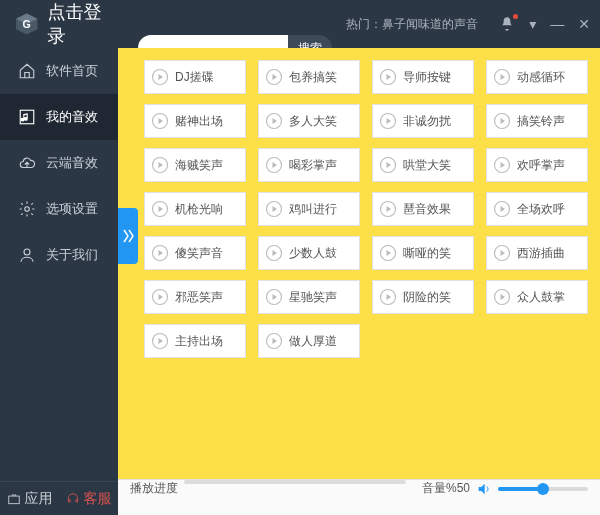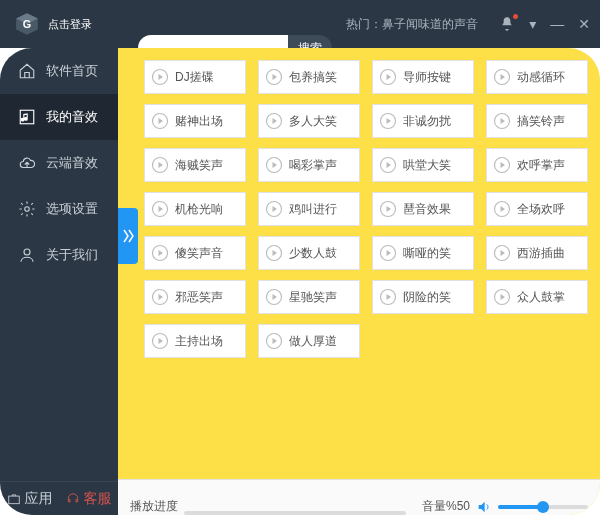--- a/index.html
+++ b/index.html
@@ -1,49 +1,49 @@
 <!DOCTYPE html>
 <html><head>
 <meta charset="utf-8">
 <style>
 * { margin: 0; padding: 0; box-sizing: border-box; font-family: "Microsoft YaHei", sans-serif; }
 body { width: 600px; height: 515px; background: #fff; overflow: hidden; }
 .app { display: flex; flex-direction: column; height: 100%; }
 .topbar { display: flex; align-items: center; height: 48px; background: #2b3744; padding: 0 10px 0 0; }
 .logo-area { display: flex; align-items: center; width: 118px; padding-left: 14px; }
 .logo-icon { width: 26px; height: 26px; }
-.login-link { color: #fff; font-size: 11px; margin-left: 8px; cursor: pointer; }
+.login-link { color: #fff; font-size: 18px; margin-left: 8px; cursor: pointer; }
 .search-wrap { display: flex; margin-left: 20px; align-items: center; margin-top: 48px; }
 .search-input { width: 150px; height: 26px; border: none; border-radius: 13px 0 0 13px; padding: 0 10px; font-size: 12px; outline: none; }
 .search-btn { height: 26px; background: #3d4a58; color: #fff; border: none; padding: 0 10px; font-size: 12px; border-radius: 0 13px 13px 0; cursor: pointer; }
 .hot-label { color: #aab3bd; font-size: 12px; margin-left: 14px; }
 .win-controls { margin-left: auto; display: flex; gap: 14px; align-items: center; }
 .tip-icon { width: 16px; height: 16px; position: relative; cursor: pointer; }
 .tip-dot { position: absolute; top: -2px; right: -3px; width: 5px; height: 5px; background: #e74c3c; border-radius: 50%; }
 .win-btn { color: #aab3bd; cursor: pointer; font-size: 14px; line-height: 1; }
 
-.main { flex: 1; display: flex; overflow: hidden; border-radius: 32px; }
+.main { flex: 1; display: flex; overflow: hidden; }
 .sidebar { width: 118px; background: #2b3744; display: flex; flex-direction: column; }
 .nav-item { display: flex; align-items: center; height: 46px; padding-left: 18px; color: #c9d0d8; font-size: 13px; cursor: pointer; position: relative; }
 .nav-item.active { background: #1e2732; color: #fff; }
 .nav-item.active::after { content: ""; position: absolute; right: -10px; top: 50%; margin-top: -10px; border: 10px solid transparent; border-left-color: #1e2732; z-index: 2; }
 .nav-icon { width: 18px; height: 18px; margin-right: 10px; flex-shrink: 0; }
 .sidebar-bottom { margin-top: auto; display: flex; height: 34px; border-top: 1px solid #374553; }
 .sb-btn { flex: 1; display: flex; align-items: center; justify-content: center; color: #c9d0d8; font-size: 14px; cursor: pointer; gap: 4px; }
 .sb-btn.cs { color: #d9534f; }
 
 .content { flex: 1; background: #fde047; display: flex; flex-direction: column; overflow: hidden; position: relative; }
 .grid-wrap { flex: 1; overflow-y: auto; padding: 12px 12px 12px 26px; }
 .grid { display: grid; grid-template-columns: repeat(4, 1fr); gap: 10px 12px; }
 .tile { height: 34px; background: #fff; border: 1px solid #e1e1e1; display: flex; align-items: center; padding: 0 6px; cursor: pointer; font-size: 12px; color: #555; }
 .play-ico { width: 18px; height: 18px; margin-right: 6px; flex-shrink: 0; }
 .expand-handle { position: absolute; left: 0; top: 160px; width: 20px; height: 56px; background: #2196f3; display: flex; align-items: center; justify-content: center; border-radius: 0 4px 4px 0; cursor: pointer; z-index: 3; }
 .expand-handle svg { fill: #fff; }
 
-.footer { height: 36px; border-top: 1px solid #e2e2e2; background: #fafafa; display: flex; align-items: flex-end; padding: 0 12px; font-size: 12px; color: #555; }
+.footer { height: 36px; border-top: 1px solid #e2e2e2; background: #fafafa; display: flex; align-items: flex-start; padding: 0 12px; font-size: 12px; color: #555; }
 .progress-label { margin-right: 6px; }
 .progress-track { flex: 1; height: 4px; background: #dcdcdc; border-radius: 2px; margin-right: 16px; position: relative; }
 .vol-wrap { display: flex; align-items: center; gap: 6px; }
 .vol-track { width: 90px; height: 4px; background: #dcdcdc; border-radius: 2px; position: relative; }
 .vol-fill { position: absolute; left: 0; top: 0; height: 100%; background: #2196f3; border-radius: 2px; }
 .vol-thumb { position: absolute; top: -4px; width: 12px; height: 12px; background: #2196f3; border-radius: 50%; }
 </style>
 </head>
 <body>
 

